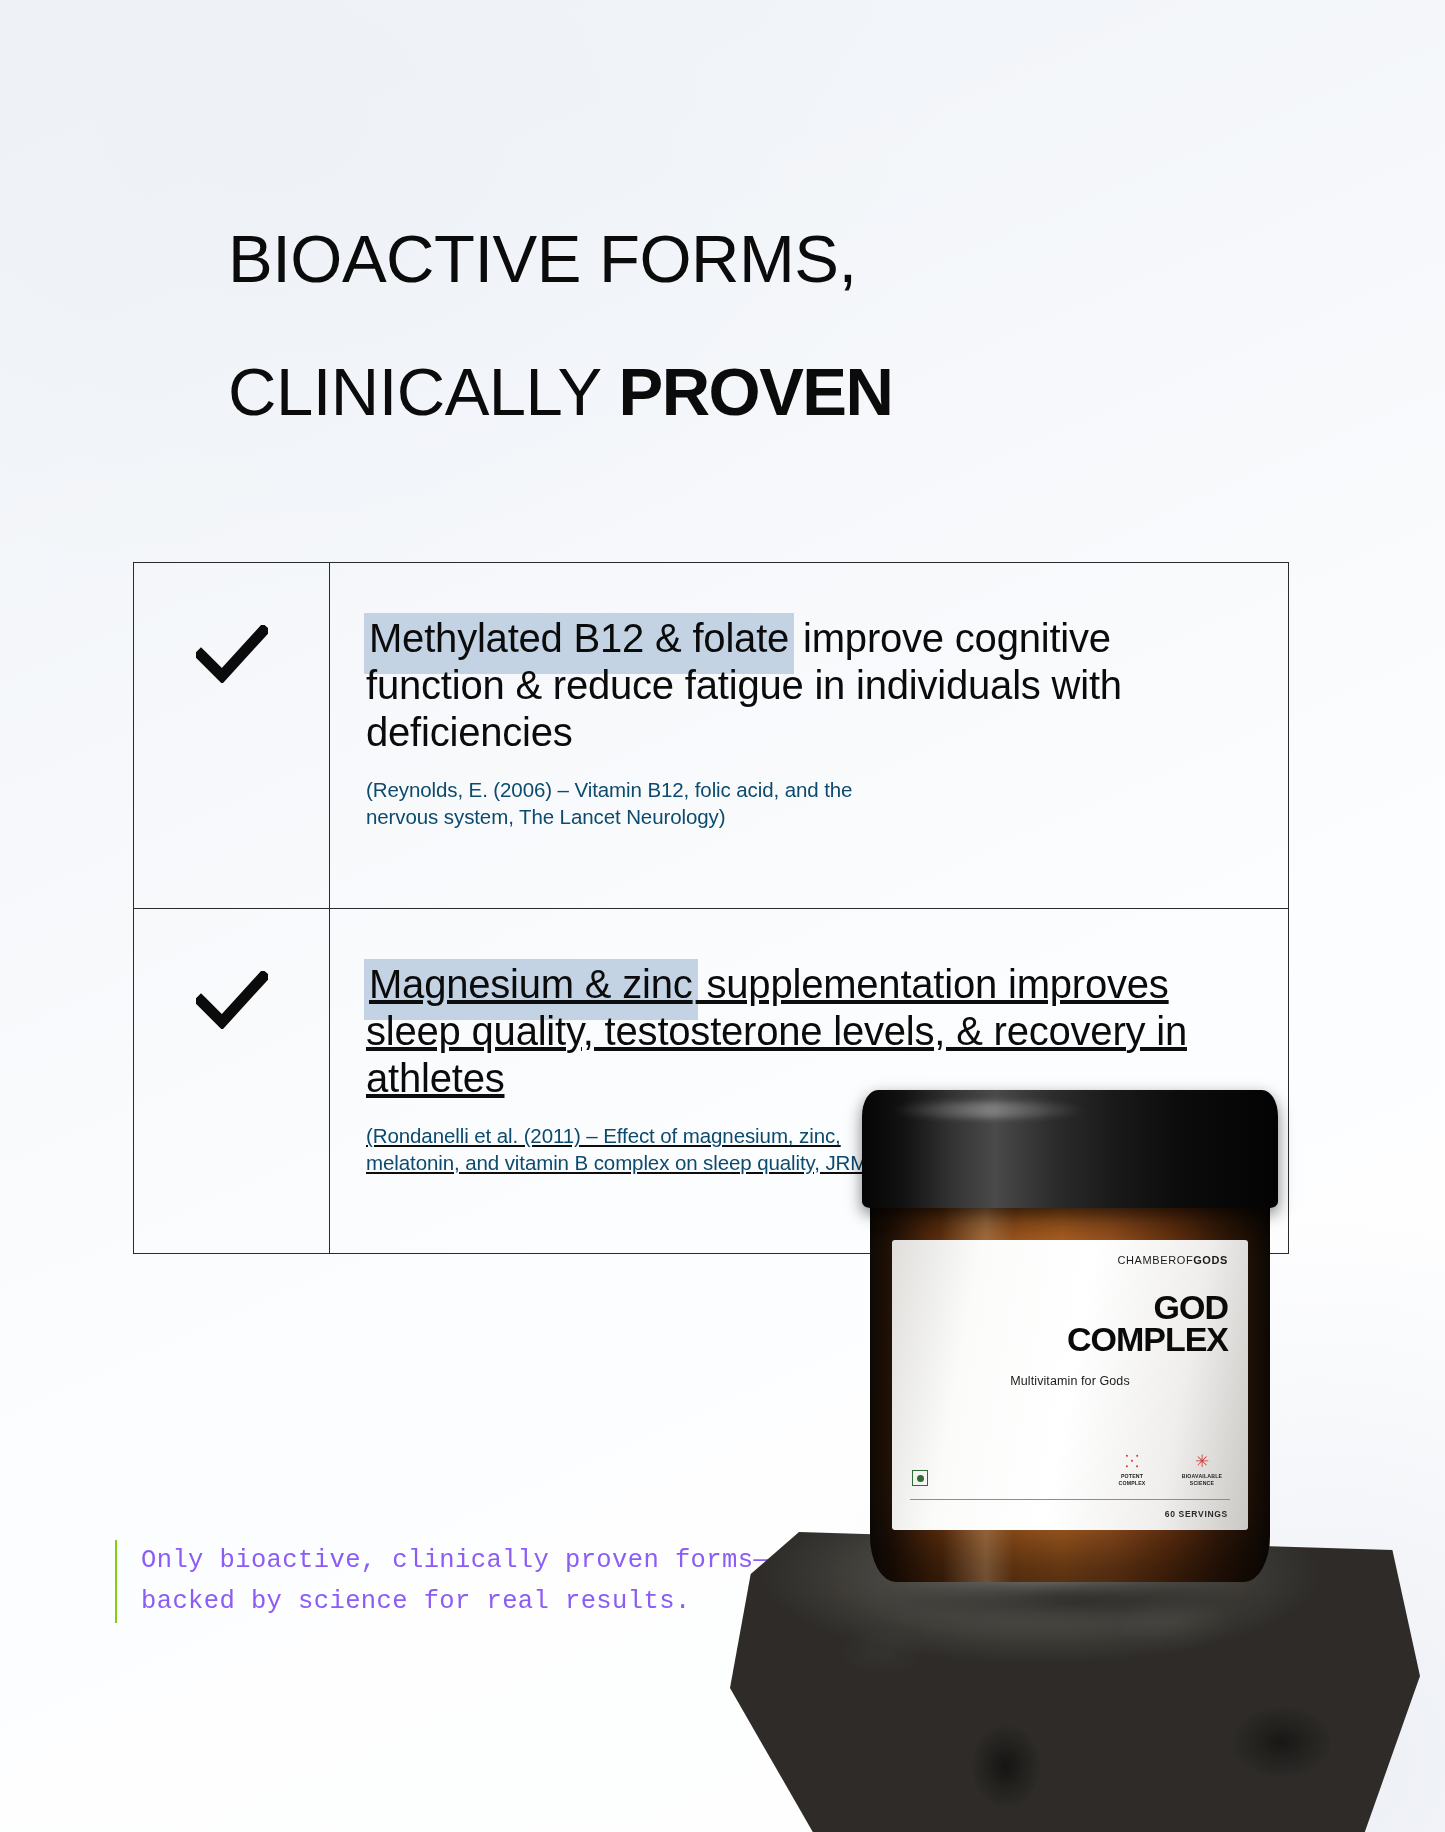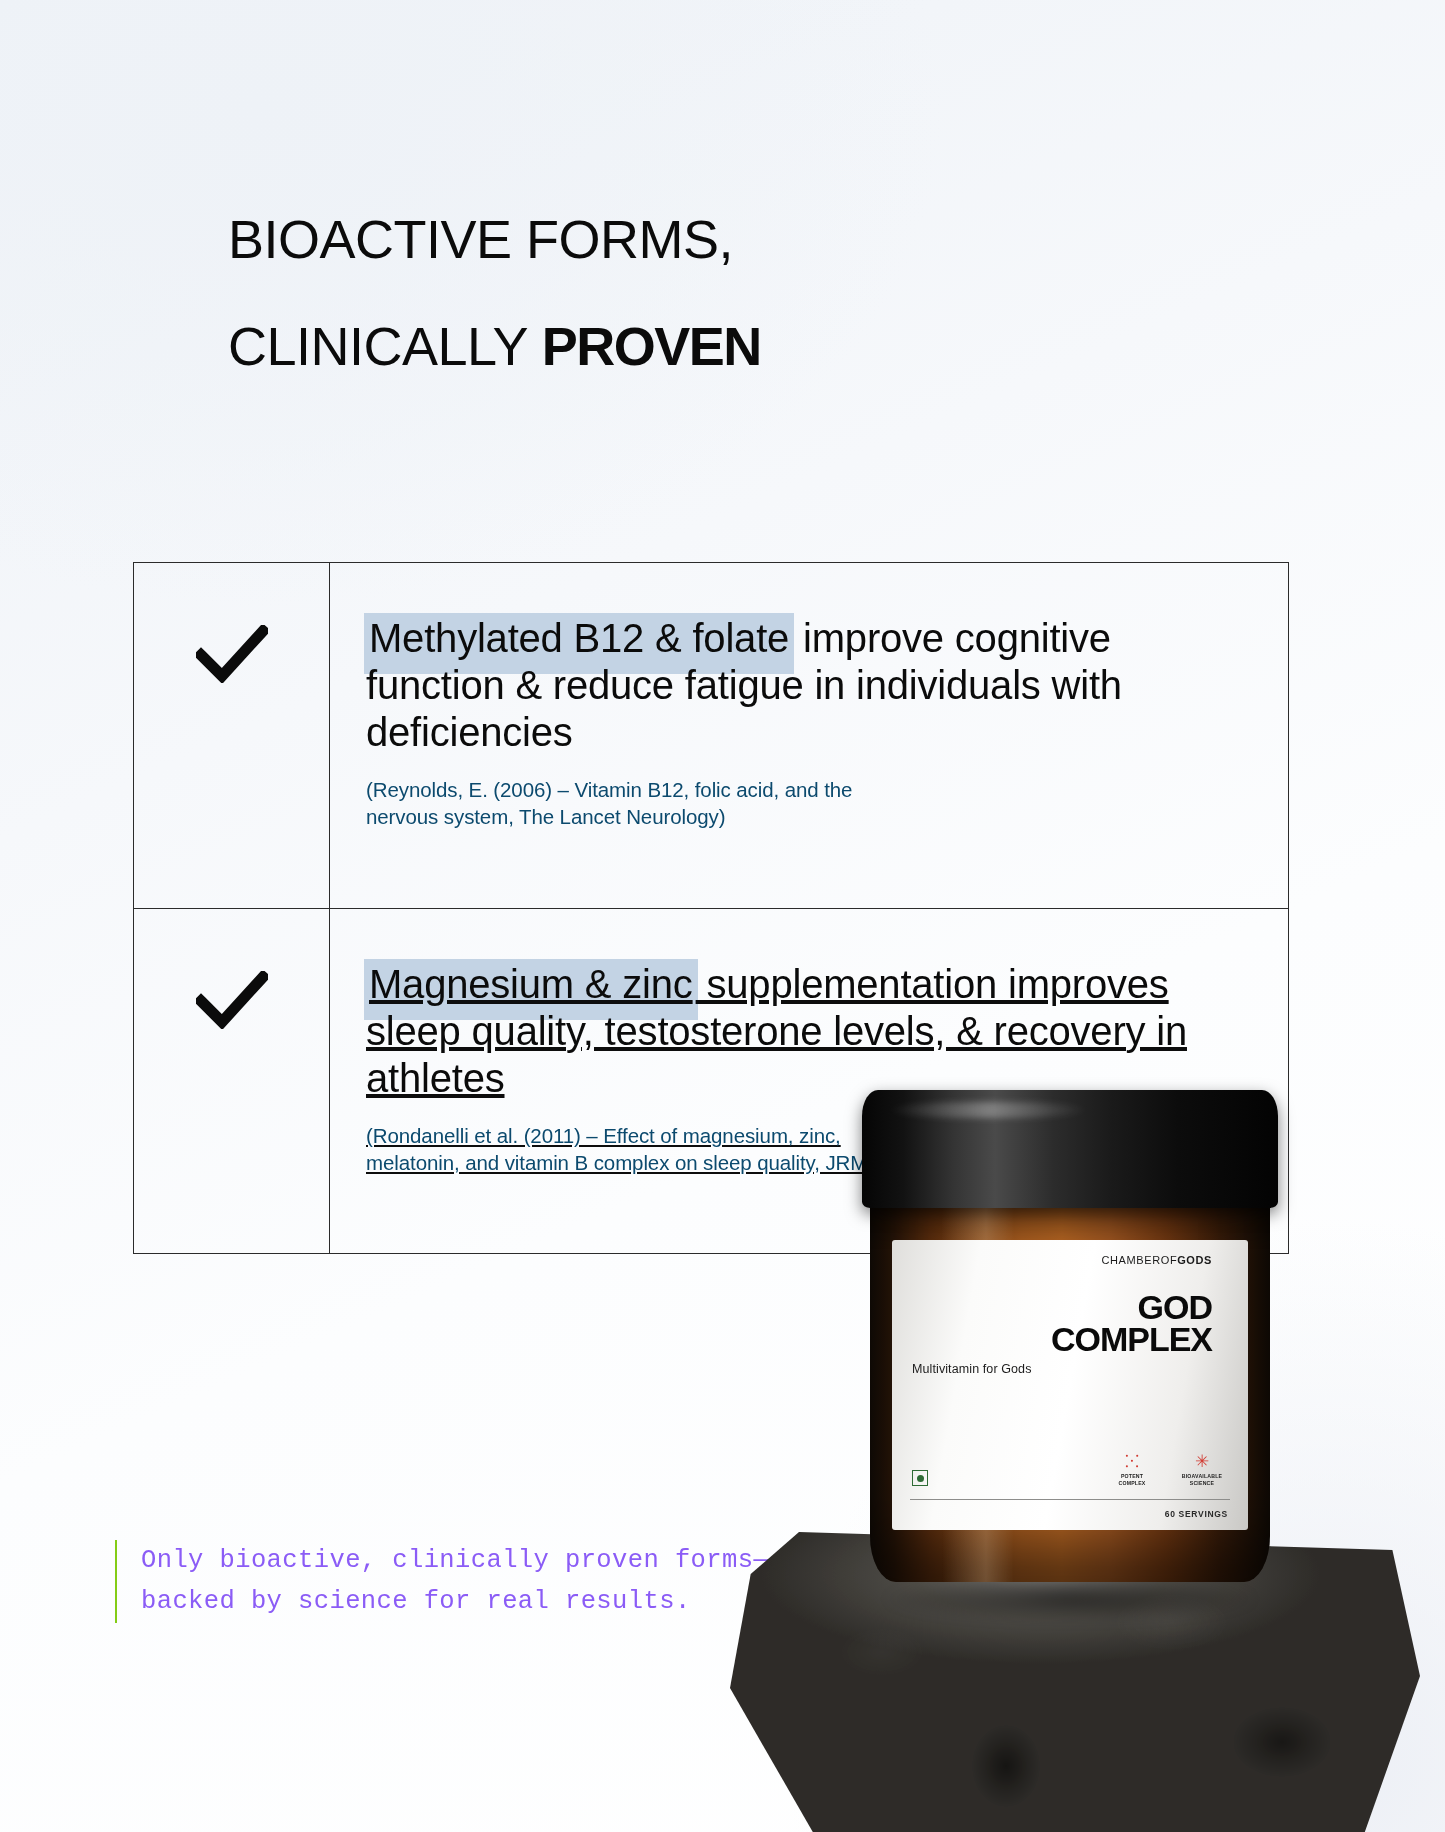--- a/index.html
+++ b/index.html
@@ -21,21 +21,21 @@
   }
 
   .page { position:relative; width:1445px; height:1832px; }
 
   
   .headline {
     position:absolute;
     left:228px;
     top:160px;
     width:1000px;
-    font-size:54px;
+    font-size:67px;
     line-height:0.99;
     letter-spacing:-0.5px;
     font-weight:400;
     color:#0b0b0b;
     white-space:pre-line;
   }
   .headline .l1 { display:block; }
   .headline .l2 { display:block; }
   .headline b { font-weight:800; letter-spacing:-1.5px; }
 
@@ -195,21 +195,21 @@
   }
 
   
   .label {
     position:absolute;
     left:22px; top:150px;
     width:356px; height:290px;
     background:linear-gradient(100deg, #dfdedb 0%, #fbfbfa 22%, #ffffff 50%, #efeeec 78%, #c9c8c5 100%);
     border-radius:3px;
     color:#111;
-    padding:14px 36px 12px 20px;
+    padding:14px 20px 12px 20px;
     font-family:"Liberation Sans", sans-serif;
     overflow:hidden;
   }
   .brand {
     font-size:11px;
     letter-spacing:0.6px;
     text-align:right;
     font-weight:400;
     color:#1a1a1a;
   }
@@ -217,22 +217,22 @@
   .prod-name {
     margin-top:26px;
     text-align:right;
     font-size:34px;
     line-height:0.94;
     font-weight:800;
     letter-spacing:-1px;
     color:#0a0a0a;
   }
   .prod-tag {
-    margin-top:6px;
-    text-align:left;
+    margin-top:18px;
+    text-align:center;
     font-size:12.5px;
     letter-spacing:0.1px;
     color:#1c1c1c;
   }
   .badges {
     position:absolute;
     left:20px; right:20px; bottom:44px;
     display:flex;
     align-items:flex-end;
     justify-content:space-between;

